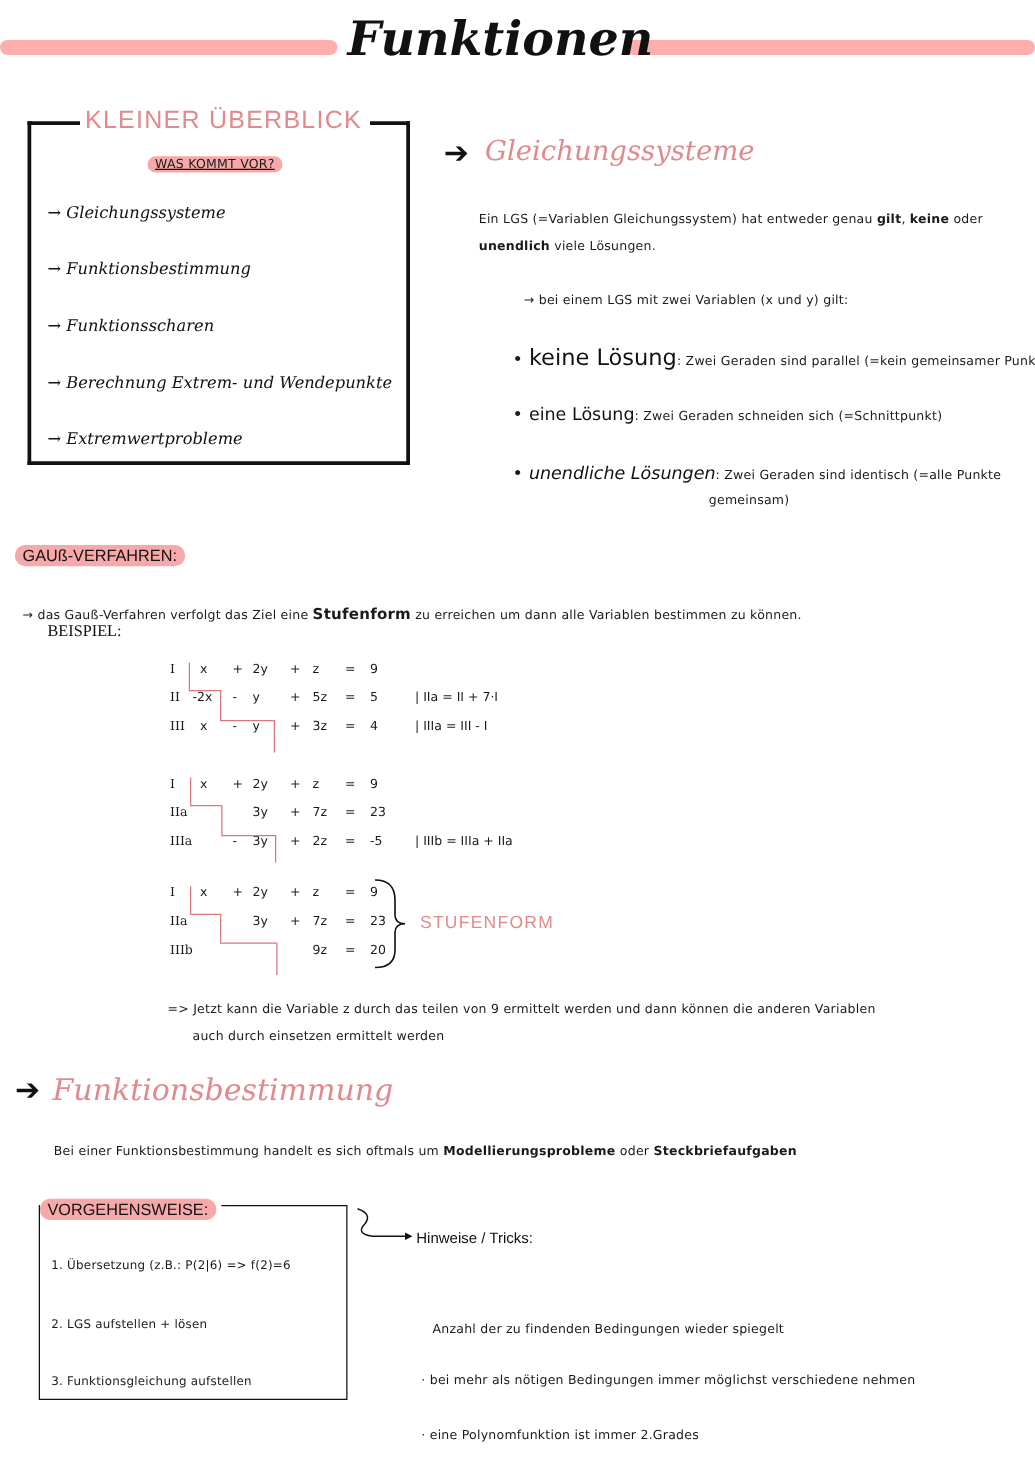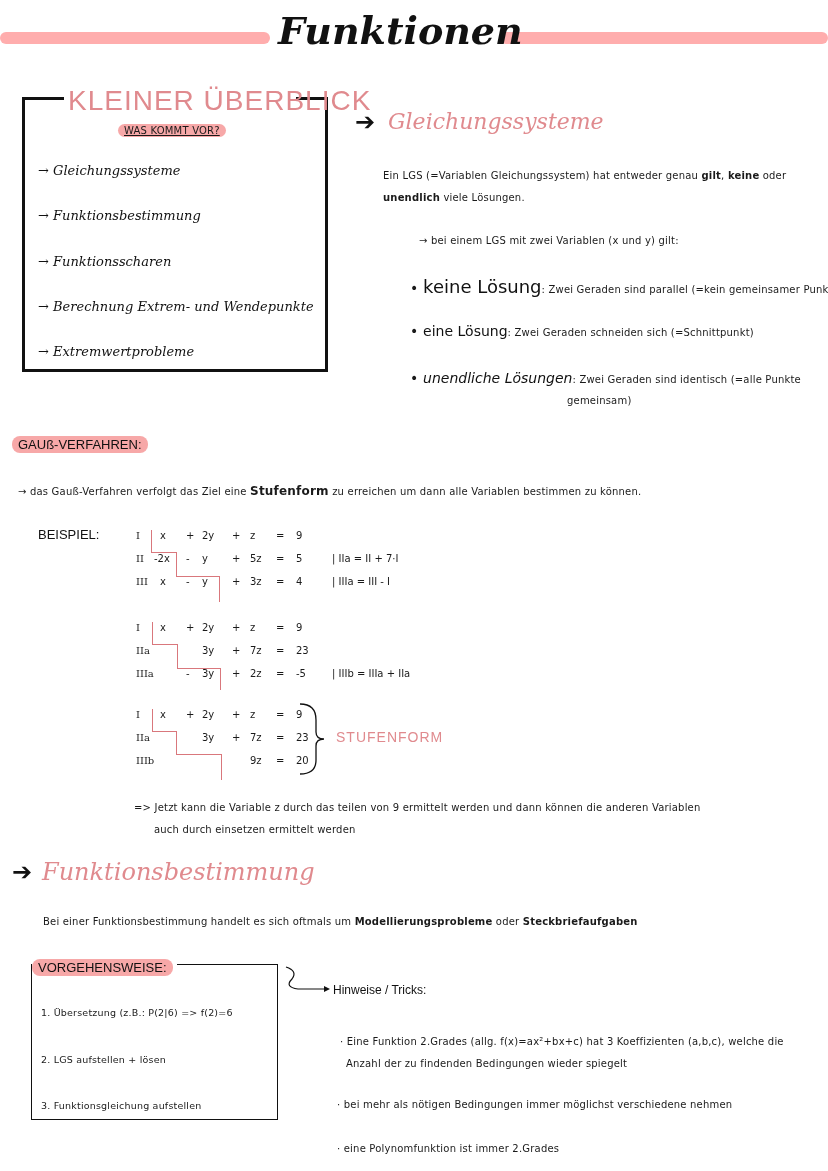--- a/index.html
+++ b/index.html
@@ -20,21 +20,21 @@
 </head>
 <body>
 
 <div class="bar" style="left:0; width:270px;"></div>
 <div class="bar" style="left:500px; width:328px;"></div>
 <div class="abs script" style="left:278px; top:8px; font-size:38px; color:#111; font-weight:bold;">Funktionen</div>
 
 <div class="box-top" style="left:22px; top:97px; width:42px;"></div>
 <div class="box-top" style="left:296px; top:97px; width:32px;"></div>
 <div class="box" style="left:22px; top:97px; width:300px; height:272px;"></div>
-<div class="abs pink" style="left:68px; top:85px; font-size:28px; letter-spacing:1px; font-family:'Liberation Sans', sans-serif;">KLEINER ÜBERBLICK</div>
+<div class="abs pink" style="left:68px; top:85px; font-size:20px; letter-spacing:1px; font-family:'Liberation Sans', sans-serif;">KLEINER ÜBERBLICK</div>
 <div class="abs" style="left:118px; top:119px;">
   <span class="highlight hand" style="font-size:10px;text-decoration:underline;">WAS KOMMT VOR?</span>
 </div>
 <div class="abs script" style="left:38px; top:163px; font-size:13px;">→ Gleichungssysteme</div>
 <div class="abs script" style="left:38px; top:208px; font-size:13px;">→ Funktionsbestimmung</div>
 <div class="abs script" style="left:38px; top:254px; font-size:13px;">→ Funktionsscharen</div>
 <div class="abs script" style="left:38px; top:299px; font-size:13px;">→ Berechnung Extrem- und Wendepunkte</div>
 <div class="abs script" style="left:38px; top:344px; font-size:13px;">→ Extremwertprobleme</div>
 
 <div class="abs" style="left:355px; top:108px; font-size:24px; font-weight:bold;">➔</div>
@@ -55,21 +55,21 @@
   <span class="hand" style="font-size:14px;">• </span><span style="font-size:14px;font-style:italic;">unendliche Lösungen</span><span class="hand">: </span><span class="hand">Zwei Geraden sind identisch (=alle Punkte</span>
 </div>
 <div class="abs hand" style="left:567px; top:395px;">gemeinsam)</div>
 
 <div class="abs" style="left:12px; top:434px;">
   <span class="highlight" style="font-size:13px; font-family:'Liberation Sans', sans-serif;">GAUß-VERFAHREN:</span>
 </div>
 <div class="abs hand" style="left:18px; top:484px; white-space:nowrap;">
   <span>→ das Gauß-Verfahren verfolgt das Ziel eine </span><b style="font-size:12px;">Stufenform</b><span> zu erreichen um dann alle Variablen bestimmen zu können.</span>
 </div>
-<div class="abs" style="left:38px; top:527px; font-size:13px; font-family:Liberation Sans, sans-serif;">BEISPIEL:</div>
+<div class="abs" style="left:38px; top:497px; font-size:13px; font-family:Liberation Serif, serif;">BEISPIEL:</div>
 
 <div id="eq-blocks">
     <div class="eq" style="left: 0px; top: 530px;">
       <span style="left: 136px; font-family: &quot;DejaVu Serif&quot;, serif;">I</span>
       <span style="left: 160px;">x</span>
       <span style="left: 186px;">+</span>
       <span style="left: 202px;">2y</span>
       <span style="left: 232px;">+</span>
       <span style="left: 250px;">z</span>
       <span style="left: 276px;">=</span>
@@ -205,17 +205,17 @@
 <div class="abs hand" style="left:41px; top:1007px; font-size:9.5px;">1. Übersetzung (z.B.: P(2|6) =&gt; f(2)=6</div>
 <div class="abs hand" style="left:41px; top:1054px; font-size:9.5px;">2. LGS aufstellen + lösen</div>
 <div class="abs hand" style="left:41px; top:1100px; font-size:9.5px;">3. Funktionsgleichung aufstellen</div>
 
 <svg class="abs" style="left:284px; top:965px;" width="50" height="30">
   <path d="M2 2 Q14 6 8 14 Q0 22 14 24 L44 24" fill="none" stroke="#111" stroke-width="1.2"></path>
   <path d="M40 21 L46 24 L40 27 Z" fill="#111"></path>
 </svg>
 <div class="abs" style="left:333px; top:983px; font-size:12px; font-family:'Liberation Sans', sans-serif;">Hinweise / Tricks:</div>
 <div class="abs hand" style="left:340px; top:1031px; white-space:nowrap; line-height:22px;">
-  <span>· Eine Funktion 2.Grades (allg. f(x)=ax²+bx+c) hat 3 Koeffizienten (a,b,c), welche die</span><br>
+  <br>
   <span style="padding-left:6px;">Anzahl der zu findenden Bedingungen wieder spiegelt</span>
 </div>
 <div class="abs hand" style="left:337px; top:1099px; white-space:nowrap;">· bei mehr als nötigen Bedingungen immer möglichst verschiedene nehmen</div>
 <div class="abs hand" style="left:337px; top:1143px; white-space:nowrap;">· eine Polynomfunktion ist immer 2.Grades</div>
 
 </body></html>

